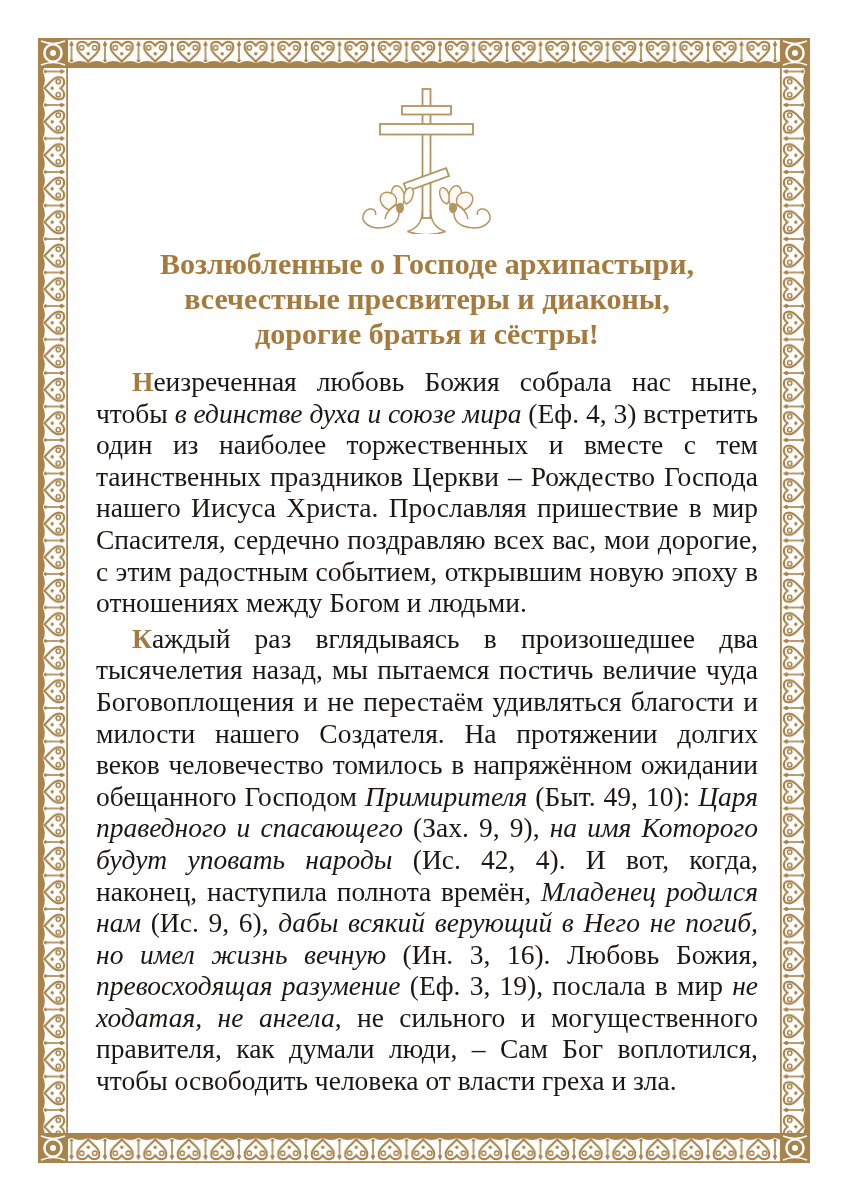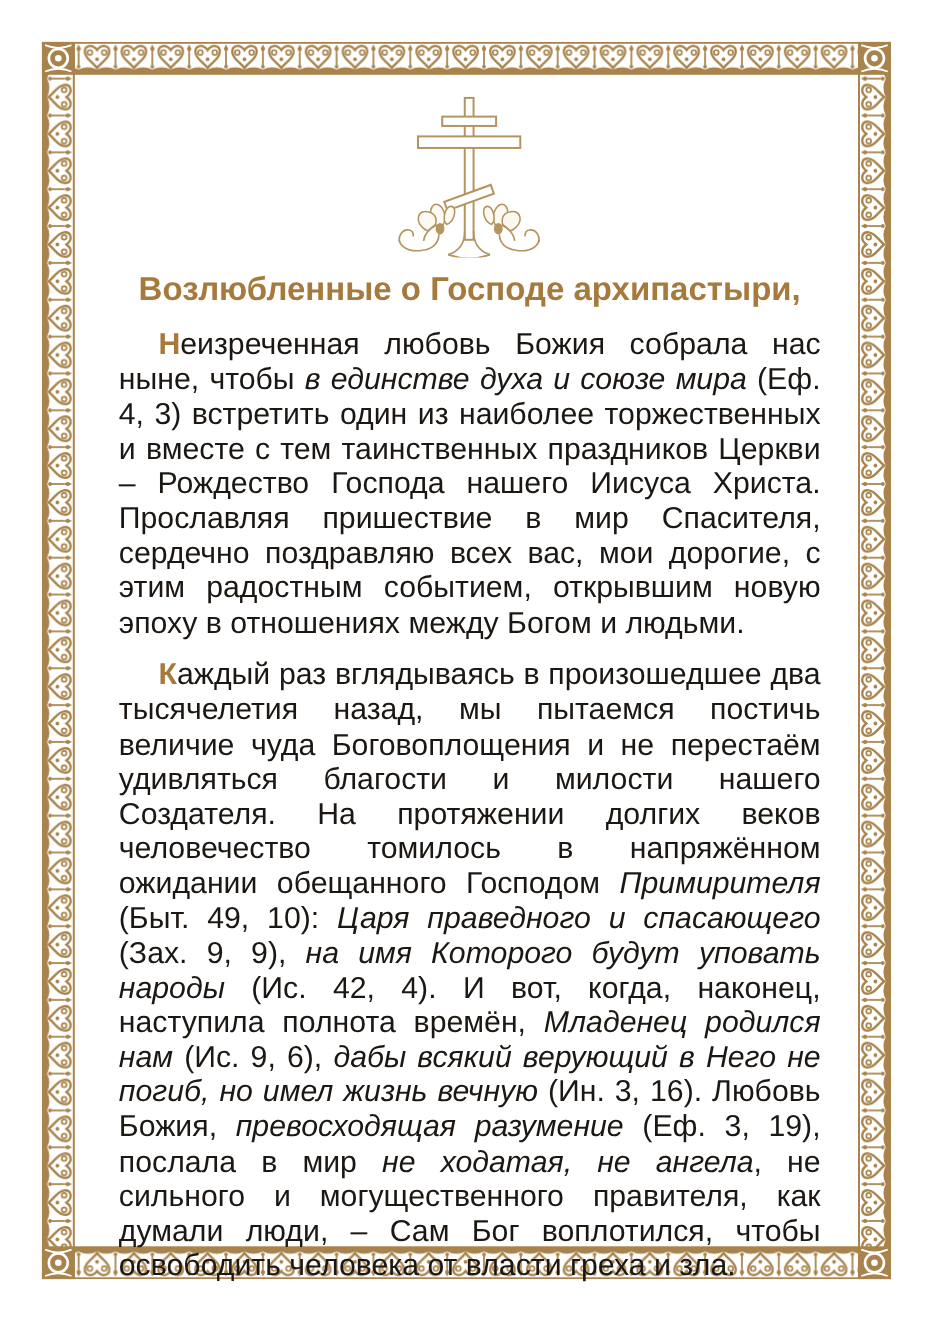--- a/index.html
+++ b/index.html
@@ -6,35 +6,35 @@
     --accent:#a6793c;
     --border-gold:#a8834b;
     --cross-gold:#b4945f;
     --ink:#1c1712;
     --paper:#ffffff;
   }
   html,body{margin:0;padding:0;background:#fff;}
   .page{
     position:relative;width:848px;height:1200px;overflow:hidden;
     background:var(--paper);
-    font-family:Liberation Sans, sans-serif;
+    font-family:Liberation Serif, serif;
   }
   .frame{position:absolute;left:38px;top:38px;}
   .content{position:absolute;left:92px;top:0;width:670px;}
   .cross-wrap{margin-top:84px;display:flex;justify-content:center;}
   .title{
     margin:12px 0 0 0;text-align:center;font-weight:700;
     font-size:30px;line-height:35px;color:var(--accent);
   }
   .title span{display:block;}
   .body-text{
     margin-top:15px;font-size:27.5px;line-height:31.6px;color:var(--ink);
     text-align:justify;
   }
-  .para{margin:16px;text-indent:36px;}
+  .para{margin:4px;text-indent:36px;}
   .initial{color:var(--accent);font-weight:700;}
   .it{font-style:italic;}
   
   .gold-f{fill:var(--border-gold);}
   .orn-s{stroke:var(--border-gold);stroke-width:2.1;fill:none;}
   .orn-s2{stroke:var(--border-gold);stroke-width:1.5;fill:none;}
   .crs{stroke:var(--cross-gold);stroke-width:1.8;fill:#fff;}
   .crl{stroke:var(--cross-gold);stroke-width:1.5;fill:none;}
   .petal{stroke:var(--cross-gold);stroke-width:1.4;fill:#fcf9f2;}
   .bud{fill:var(--cross-gold);}
@@ -122,20 +122,22 @@
           <path class="crl" d="M47,129 C47,138 40,142.5 32,143.5"></path>
           <path class="crl" d="M32,143.5 C17,146 7,137 12.5,128.5 C16,123 25,124 23.5,131"></path>
           <path class="crl" d="M44,121 C38,124 34,129 33,135"></path>
         </g>
         <use href="#lily" transform="translate(149,0) scale(-1,1)"></use>
       </svg>
     </div>
 
     <h1 class="title">
       <span>Возлюбленные о Господе архипастыри,</span>
+      <span>всечестные пресвитеры и диаконы,</span>
+      <span>дорогие братья и сёстры!</span>
     </h1>
 
     <div class="body-text">
       <p class="para"><span class="initial">Н</span><span>еизреченная любовь Божия собрала нас ныне, чтобы </span><span class="it">в единстве духа и союзе мира</span><span> (Еф. 4, 3) встретить один из наиболее торжественных и вместе с тем таинственных праздников Церкви – Рождество Господа нашего Иисуса Христа. Прославляя пришествие в мир Спасителя, сердечно поздравляю всех вас, мои дорогие, с этим радостным событием, открывшим новую эпоху в отношениях между Богом и людьми.</span></p>
       <p class="para"><span class="initial">К</span><span>аждый раз вглядываясь в произошедшее два тысячелетия назад, мы пытаемся постичь величие чуда Боговоплощения и не перестаём удивляться благости и милости нашего Создателя. На протяжении долгих веков человечество томилось в напряжённом ожидании обещанного Господом </span><span class="it">Примирителя</span><span> (Быт. 49, 10): </span><span class="it">Царя праведного и спасающего</span><span> (Зах. 9, 9), </span><span class="it">на имя Которого будут уповать народы</span><span> (Ис. 42, 4). И вот, когда, наконец, наступила полнота времён, </span><span class="it">Младенец родился нам</span><span> (Ис. 9, 6), </span><span class="it">дабы всякий верующий в Него не погиб, но имел жизнь вечную</span><span> (Ин. 3, 16). Любовь Божия, </span><span class="it">превосходящая разумение</span><span> (Еф. 3, 19), послала в мир </span><span class="it">не ходатая, не ангела</span><span>, не сильного и могущественного правителя, как думали люди, – Сам Бог воплотился, чтобы освободить человека от власти греха и зла.</span></p>
     </div>
 
   </div>
 </div>
 

